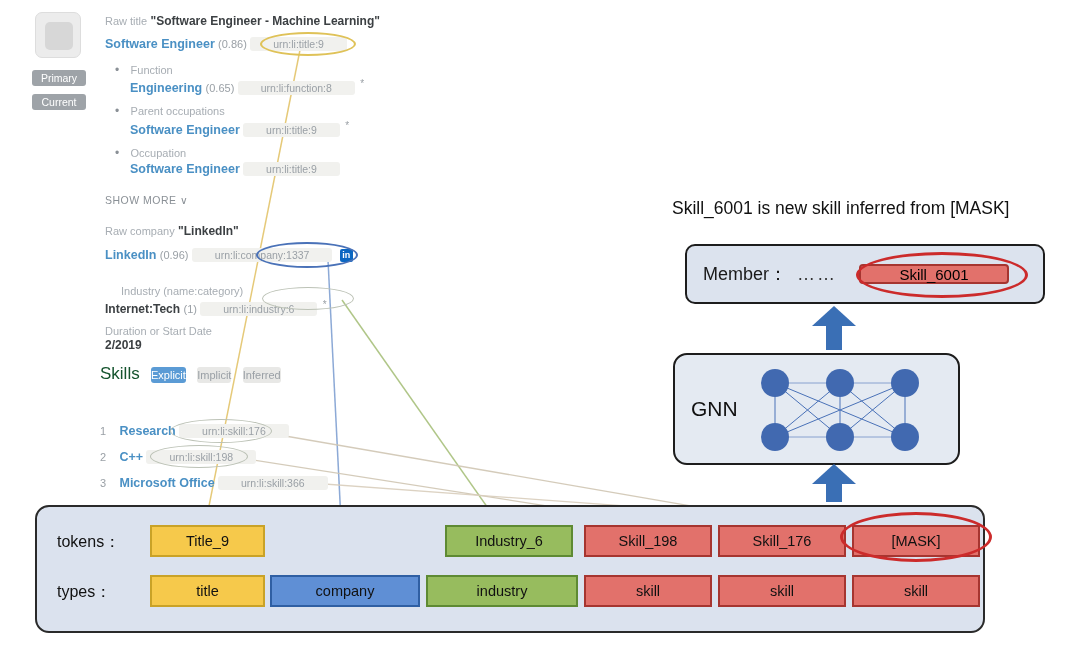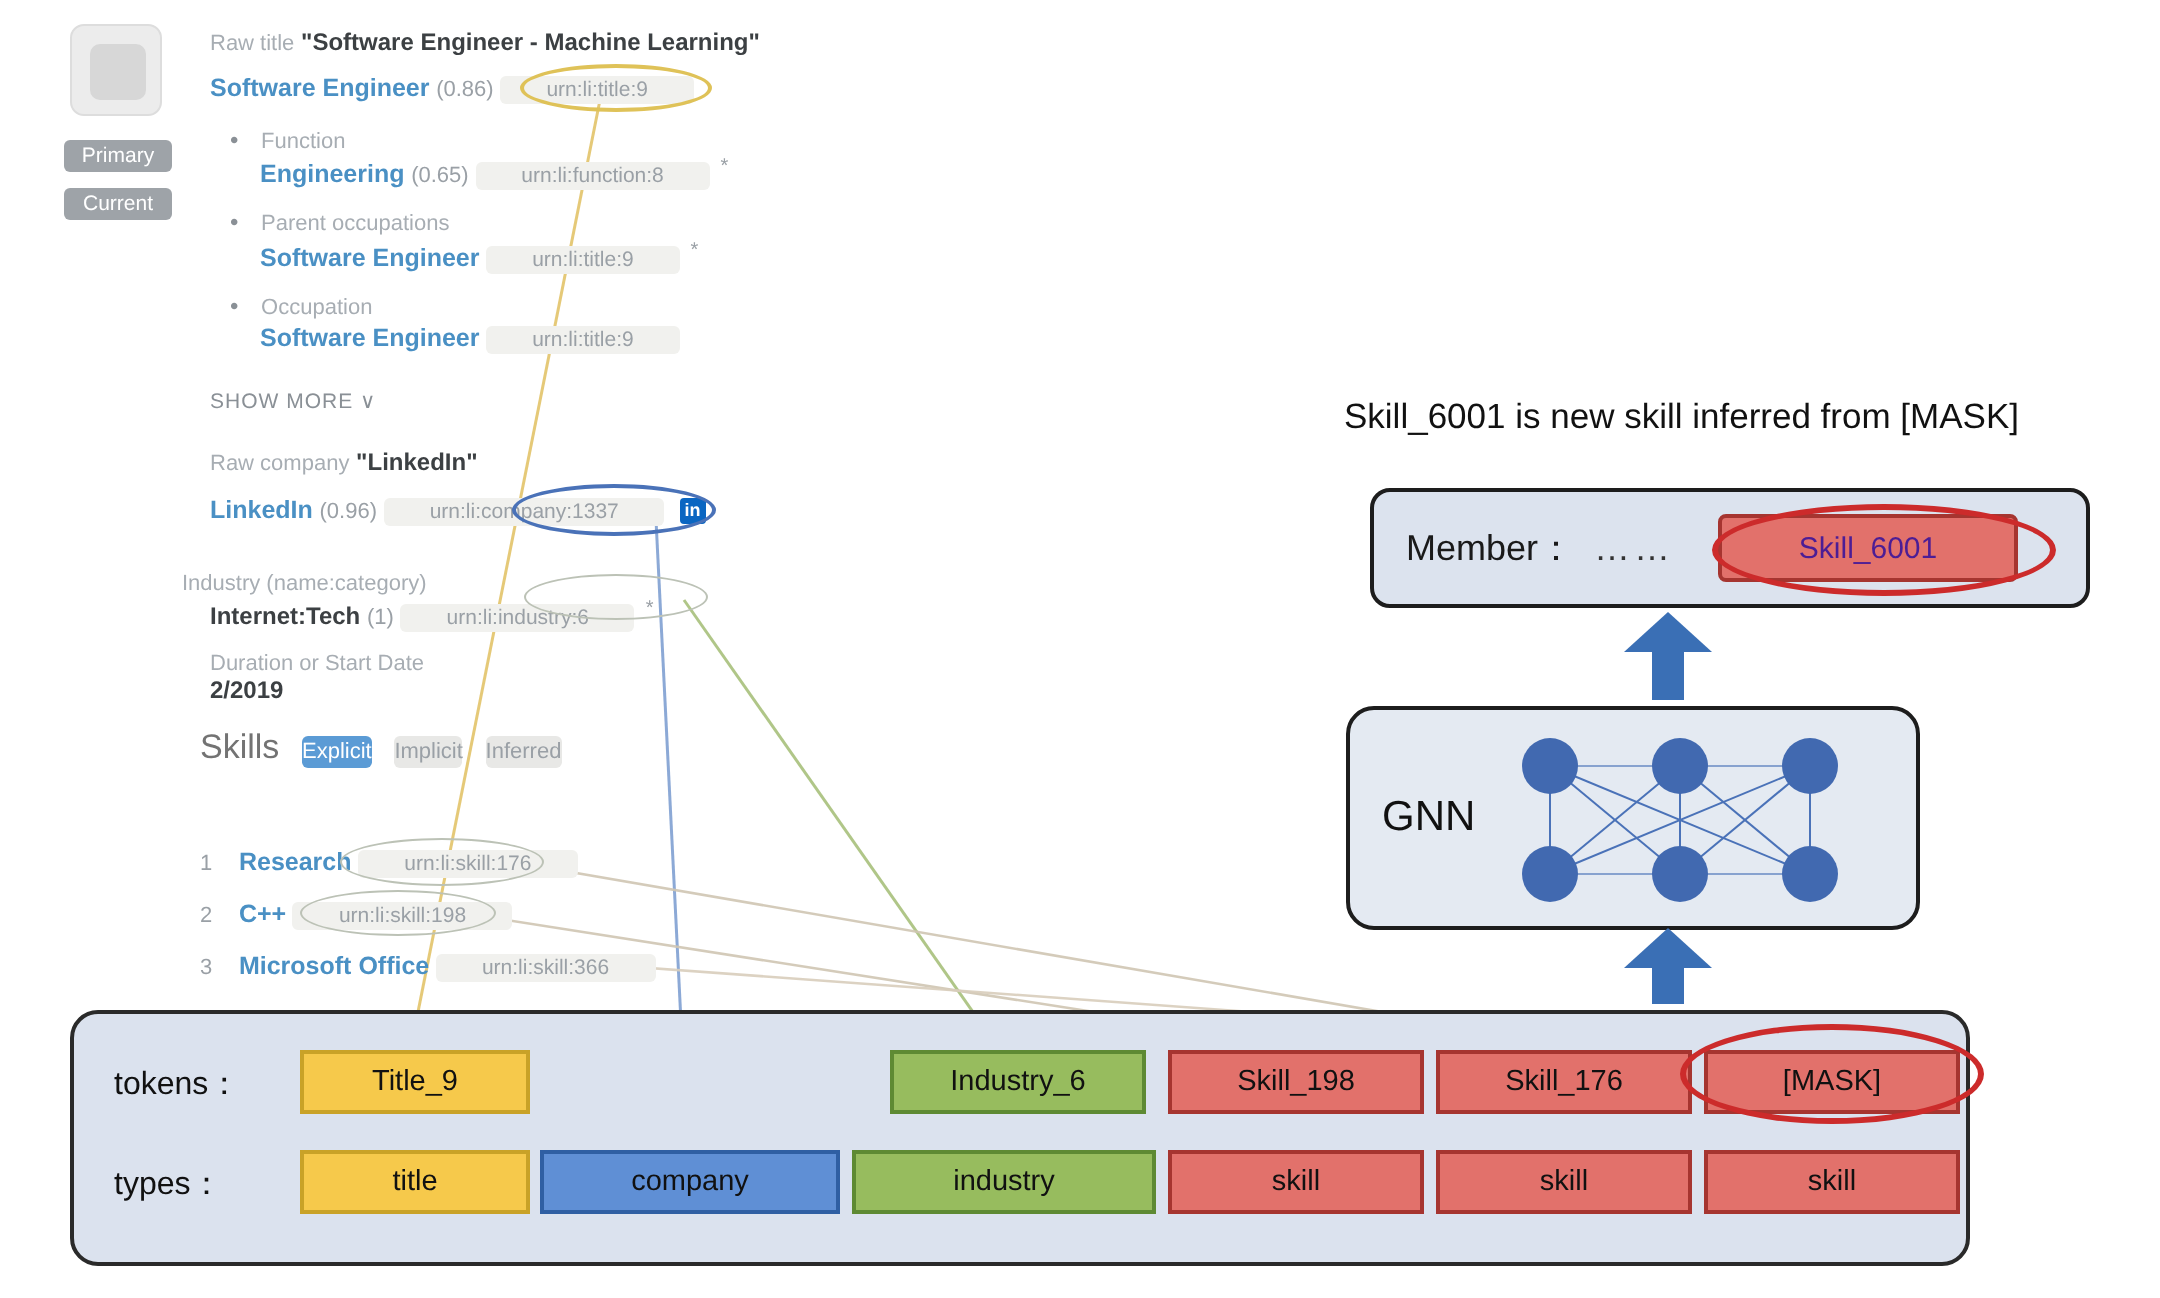--- a/index.html
+++ b/index.html
@@ -19,36 +19,36 @@
   .bval  { color:#3c4043; font-weight:bold; font-size:12px; }
   .ename { color:#4a90c4; font-weight:bold; font-size:12.5px; }
   .score { color:#9aa0a6; font-size:11px;text-align:right; }
   .urn { background:#f1f1ee; color:#9aa0a6; font-size:10.5px; padding:1px 23px; border-radius:3px; }
   .ast { color:#9aa0a6; font-size:10px; vertical-align:super; margin-left:2px; }
   .bullet { color:#8a9096; margin-right:8px; }
   .tab { display:inline-block; padding:2px 0; border-radius:3px; font-size:11px; margin-left:8px; }
   .tab-active { background:#5b9bd5; color:#fff; }
   .tab-idle { background:#e8e8e6; color:#9aa0a6; }
   .skillnum { color:#9aa0a6; font-size:11px; margin-right:10px; }
-  .skills-h { color:#737373; font-size:17px; }
+  .skills-h { color:#14532d; font-size:17px; }
   .in-icon { display:inline-block; width:13px; height:13px; background:#0a66c2; color:#fff; font-size:9px; font-weight:bold; text-align:center; line-height:13px; border-radius:2px; margin-left:4px; vertical-align:middle; }
 
   
   .oval { position:absolute; border-radius:50%; pointer-events:none; }
   .oval-yellow { border:2px solid #dfc258; }
   .oval-blue { border:2px solid #4a72b8; }
   .oval-grey { border:1.5px solid #bcc2b6; }
   .oval-red { border:3px solid #cc2b2b; }
 
   
   #caption { position:absolute; left:672px; top:198px; font-size:17.5px; color:#111; white-space:nowrap; }
   #member-box { position:absolute; left:685px; top:244px; width:360px; height:60px; background:#dce3ee; border:2px solid #1d1d1d; border-radius:10px; display:flex; align-items:center; padding:0 16px; }
   .member-label { font-size:18px; color:#1a1a1a; }
   .member-dots { font-size:18px; color:#333; margin-left:10px; letter-spacing:2px; }
-  .skill-chip { margin-left:22px; width:150px; height:34px; background:#e2716b; border:2px solid #a63530; border-radius:4px; display:flex; align-items:center; justify-content:center; font-size:15px; color:#4c1d95; }
+  .skill-chip { margin-left:22px; width:150px; height:20px; background:#e2716b; border:2px solid #a63530; border-radius:4px; display:flex; align-items:center; justify-content:center; font-size:15px; color:#000000; }
 
   #gnn-box { position:absolute; left:673px; top:353px; width:287px; height:112px; background:#e4eaf2; border:2px solid #1d1d1d; border-radius:14px; }
   .gnn-label { position:absolute; left:16px; top:42px; font-size:21px; color:#111; }
   #gnn-net { position:absolute; left:0; top:0; }
 
   .up-arrow { position:absolute; width:44px; }
   .arrow-head { width:0; height:0; border-left:22px solid transparent; border-right:22px solid transparent; border-bottom:20px solid #3a6fb5; margin:0 auto; }
   .arrow-shaft { width:16px; background:#3a6fb5; margin:0 auto; }
 
   
@@ -131,21 +131,21 @@
       <span class="glabel">Raw company</span>
       <span class="bval">"LinkedIn"</span>
     </div>
     <div class="pl" style="left:75px;top:240px">
       <span class="ename">LinkedIn</span>
       <span class="score">(0.96)</span>
       <span class="urn">urn:li:company:1337</span>
       <span class="in-icon">in</span>
     </div>
 
-    <div class="pl" style="left:61px;top:276px">
+    <div class="pl" style="left:91px;top:276px">
       <span class="glabel">Industry (name:category)</span>
     </div>
     <div class="pl" style="left:75px;top:291px">
       <span class="bval">Internet:Tech</span>
       <span class="score">(1)</span>
       <span class="urn">urn:li:industry:6</span>
       <span class="ast">*</span>
     </div>
 
     <div class="pl" style="left:75px;top:316px">

